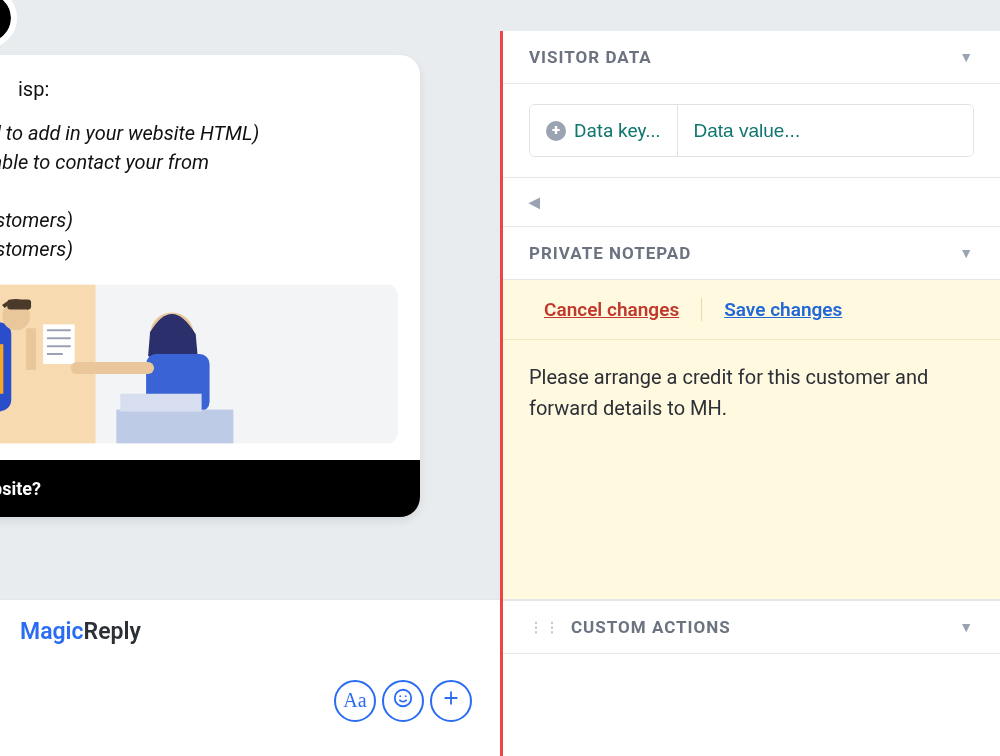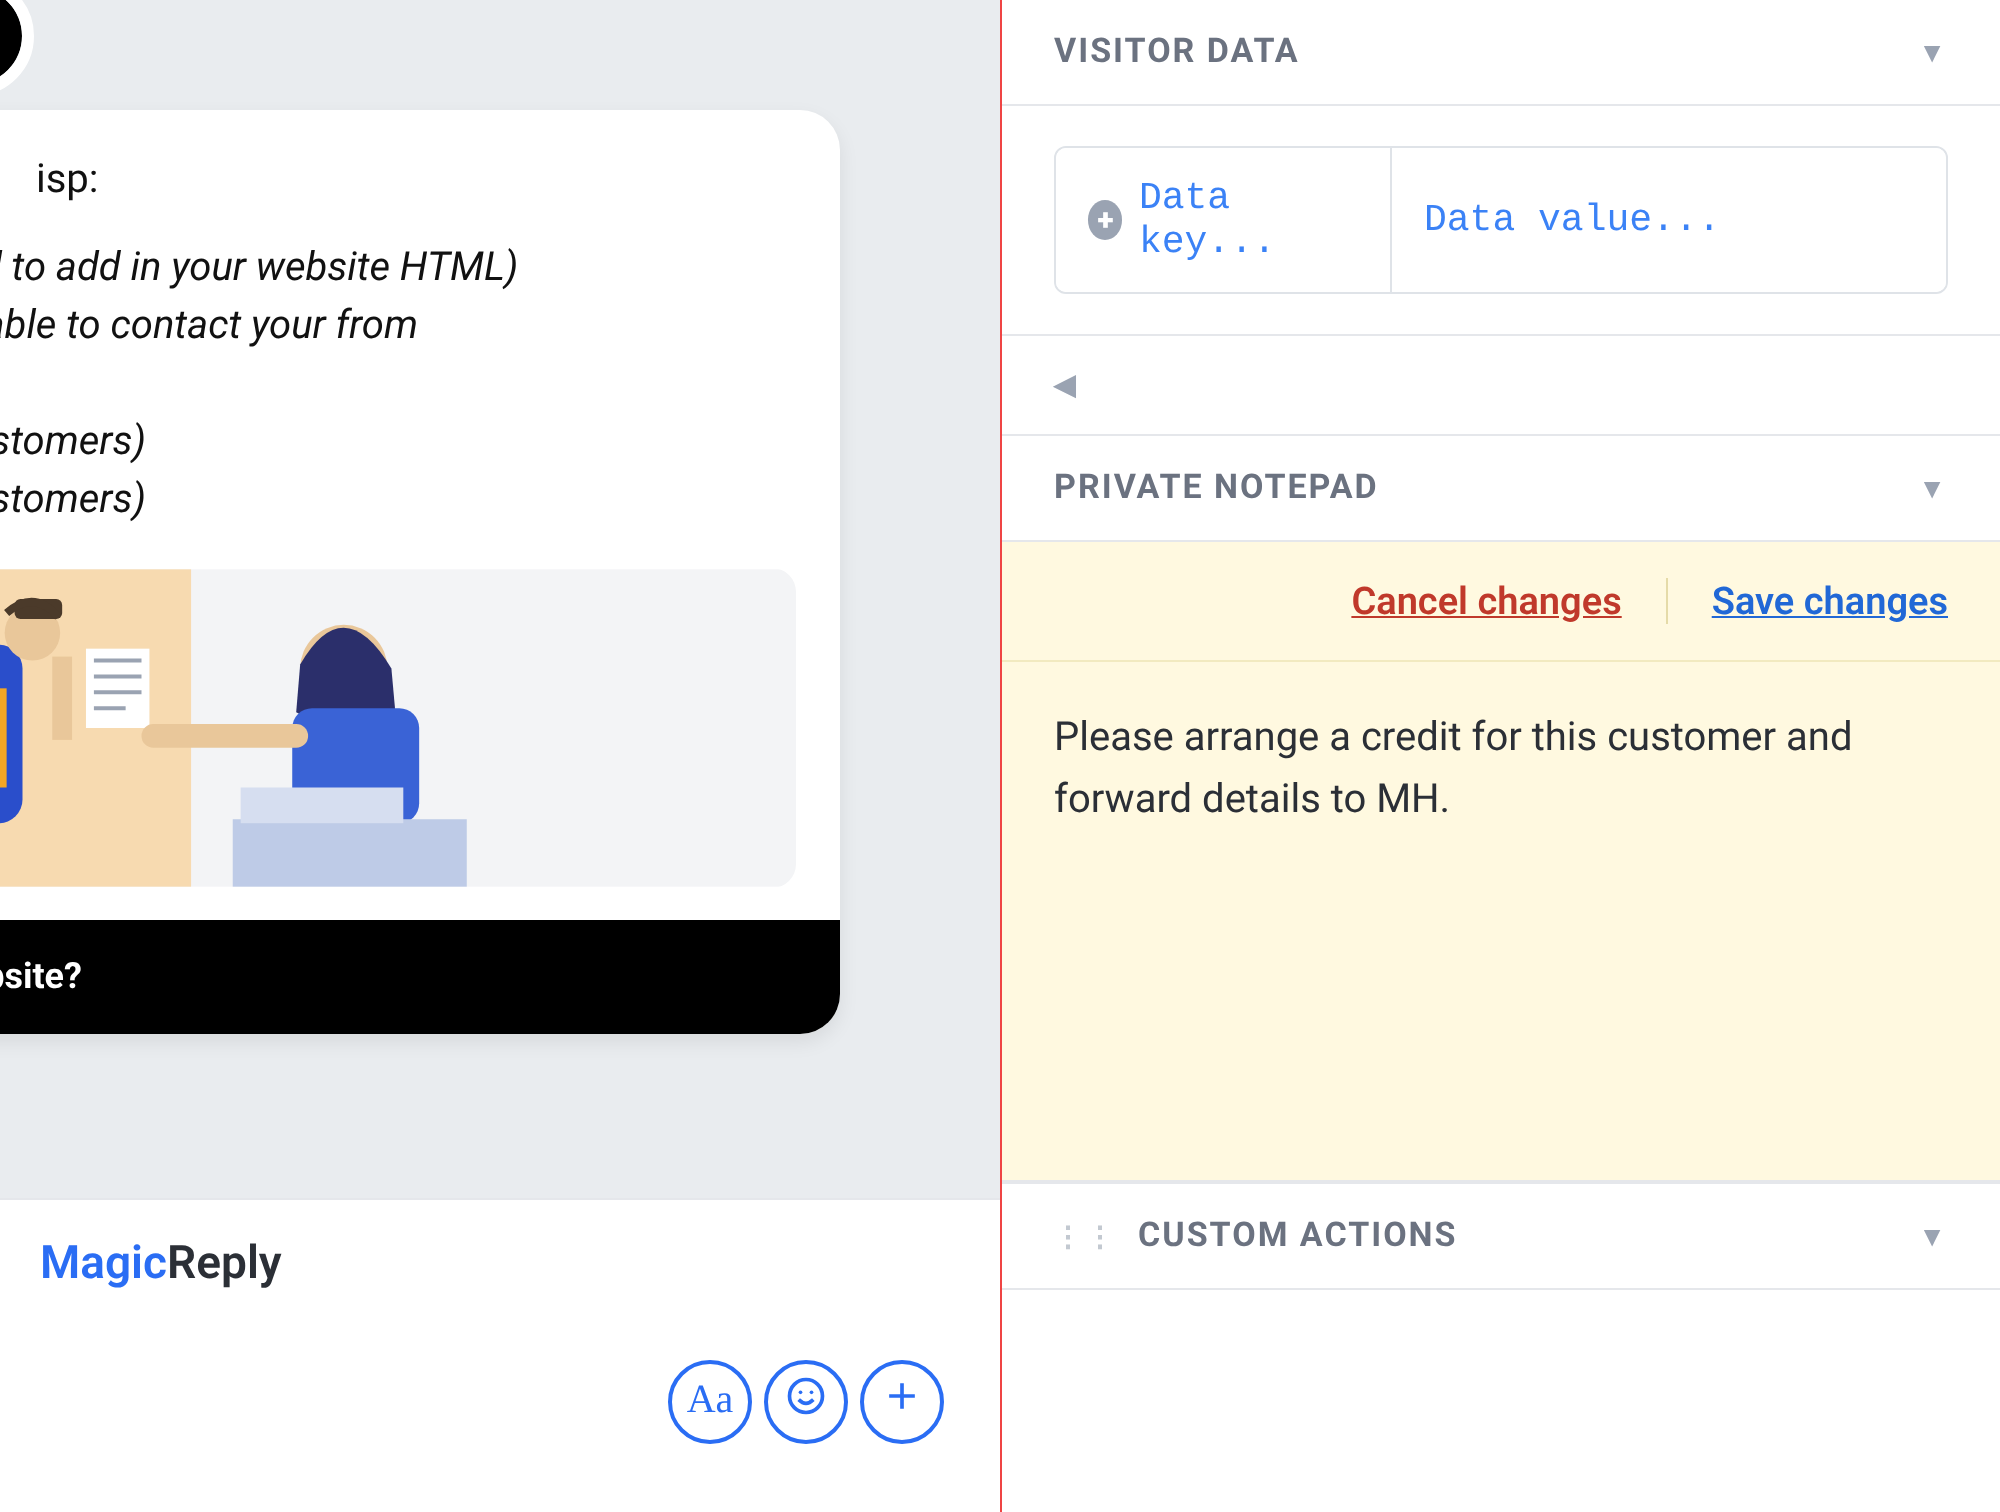--- a/index.html
+++ b/index.html
@@ -122,24 +122,25 @@
     font-size: 20px;
     cursor: pointer;
   }
   .circle-btn svg { width: 22px; height: 22px; stroke: #2a6df4; fill: none; stroke-width: 2; }
   .aa { font-family: Georgia, serif; }
 
   
   .side-col {
     flex: 1 1 auto;
     background: #fff;
-    border-left: 1px solid #ef4444;
+    border-left: 3px solid #ef4444;
     display: flex;
     flex-direction: column;
     overflow: hidden;
+    margin-top: 31px;
   }
   .panel-head {
     display: flex;
     align-items: center;
     justify-content: space-between;
     padding: 16px 26px;
     font-size: 17px;
     letter-spacing: 1px;
     font-weight: 700;
     color: #6b7280;
@@ -183,29 +184,29 @@
     color: #fff;
     align-items: center;
     justify-content: center;
     font-size: 15px;
     font-weight: 900;
     line-height: 1;
   }
   .kv-val {
     flex: 1;
   }
-  .kv-val::placeholder, .kv-key-text { color: #3b82f6; font-family: Liberation Mono, monospace; }
+  .kv-val::placeholder, .kv-key-text { color: #0f766e; }
 
   
   .notepad-actions {
     background: #fff9e0;
     display: flex;
-    justify-content: flex-end;
+    justify-content: flex-start;
     gap: 0;
-    padding: 18px 26px;
+    padding: 18px 41px;
     font-size: 19px;
     font-weight: 600;
     border-bottom: 1px solid #f2eac0;
   }
   .notepad-actions a { text-decoration: underline; cursor: pointer; }
   .np-cancel { color: #c0392b; padding-right: 22px; border-right: 1px solid #e5dba8; }
   .np-save   { color: #2168d6; padding-left: 22px; }
 
   .notepad-body {
     background: #fff9e0;

